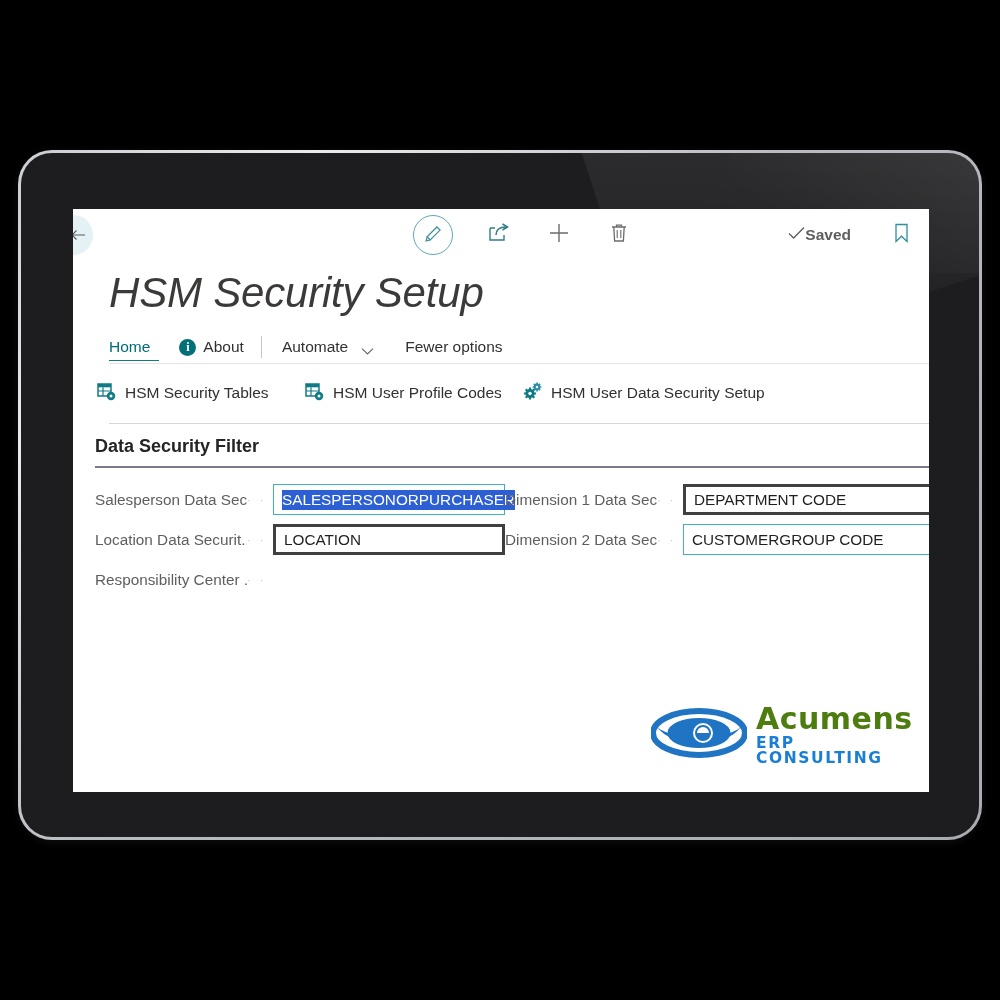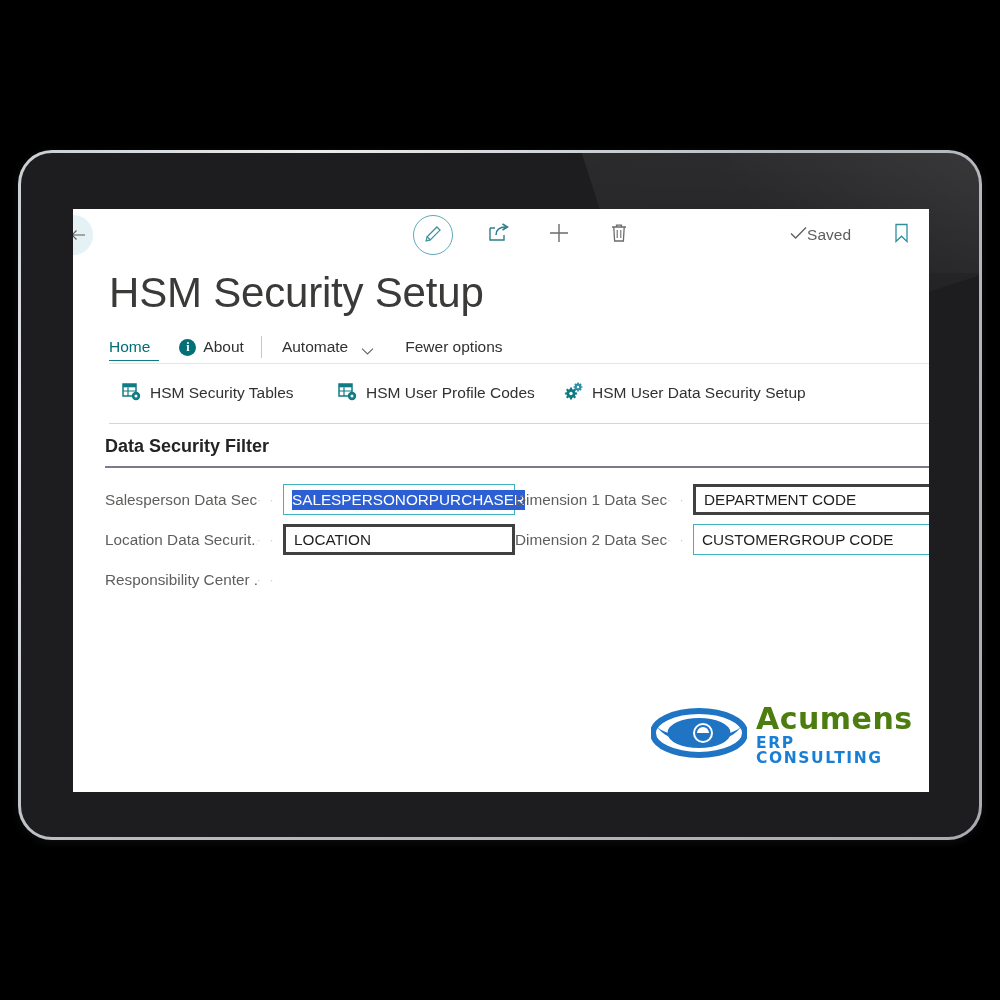--- a/index.html
+++ b/index.html
@@ -102,30 +102,32 @@
   .cmd-right {
     position: absolute;
     right: 14px; top: 0;
     height: 52px;
     display: flex; align-items: center; gap: 36px;
   }
   .saved-wrap {
     display: flex; align-items: center; gap: 0;
     color: #5e5e5e; font-size: 15.5px;
     font-family: "Liberation Sans", sans-serif;
+    font-weight: bold;
   }
 
   
   .page-title {
     font-size: 42px;
     font-weight: 300;
     color: #3b3a39;
     letter-spacing: -0.2px;
     padding: 8px 0 0 36px;
     font-family: "Liberation Sans", sans-serif;
+    font-style: italic;
   }
 
   
   .navrow {
     display: flex; align-items: center;
     padding: 18px 0 0 36px;
     gap: 0px;
     height: 46px;
   }
   .nav-item {
@@ -156,40 +158,39 @@
   }
   .nav-chev { margin-left: 6px; display: inline-flex; }
 
   .navrow-rule {
     height: 1px; background: #e6e6e6;
     margin: 0 0 0 36px;
   }
 
   
   .ribbon {
-    padding: 12px 0 13px 49px;
+    padding: 12px 0 13px 24px;
     display: grid;
     grid-template-columns: 208px 218px auto;
     grid-auto-rows: 34px;
     align-items: center;
     column-gap: 0px;
-    gap: 8px;
   }
   .ribbon-item {
     display: flex; align-items: center; gap: 9px;
     font-size: 15.5px; color: #323130;
     cursor: pointer; white-space: nowrap;
   }
   .ribbon-rule {
     height: 1px; background: #d6d6d6; margin-left: 36px;
   }
 
   
   .section {
-    padding: 12px 0 0 32px;
+    padding: 12px 0 0 22px;
   }
   .section-title {
     font-size: 18px; font-weight: bold;
     color: #252423;
     padding-bottom: 9px;
   }
   .section-rule {
     height: 1.6px; background: #7b7b8c;
   }
 

